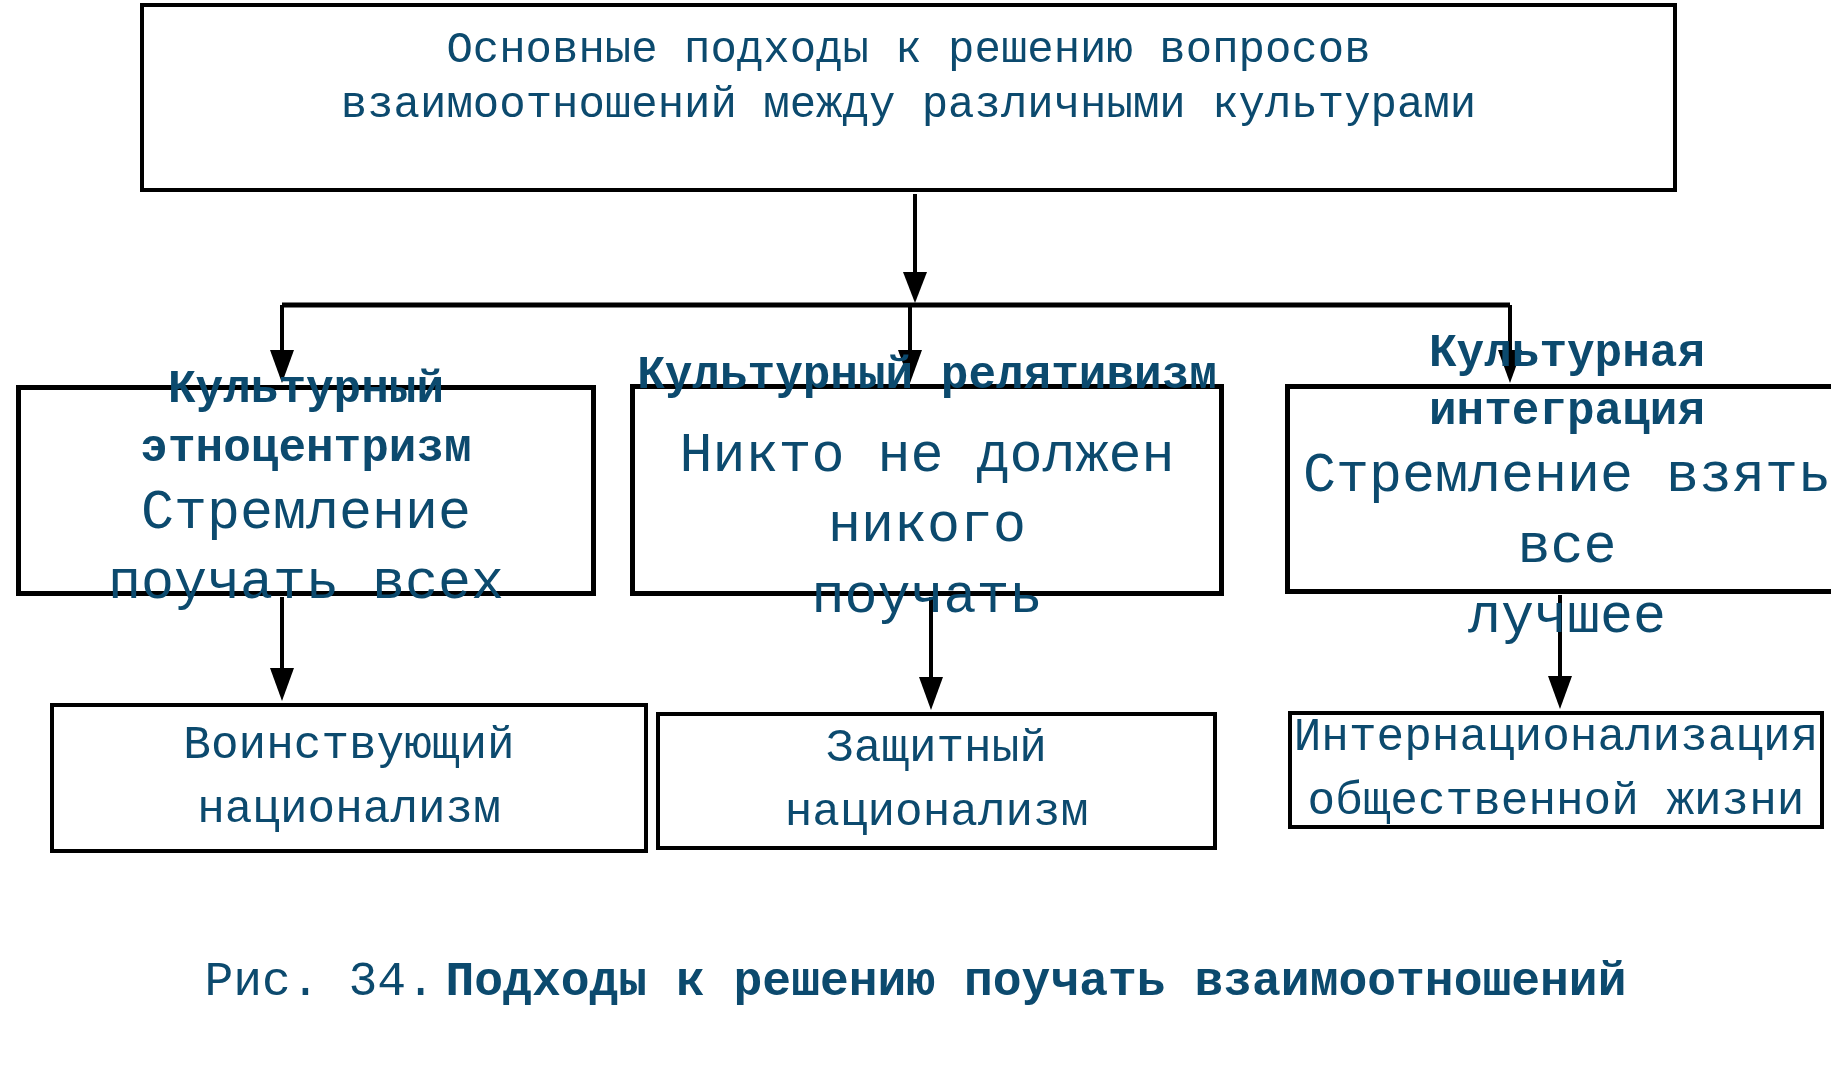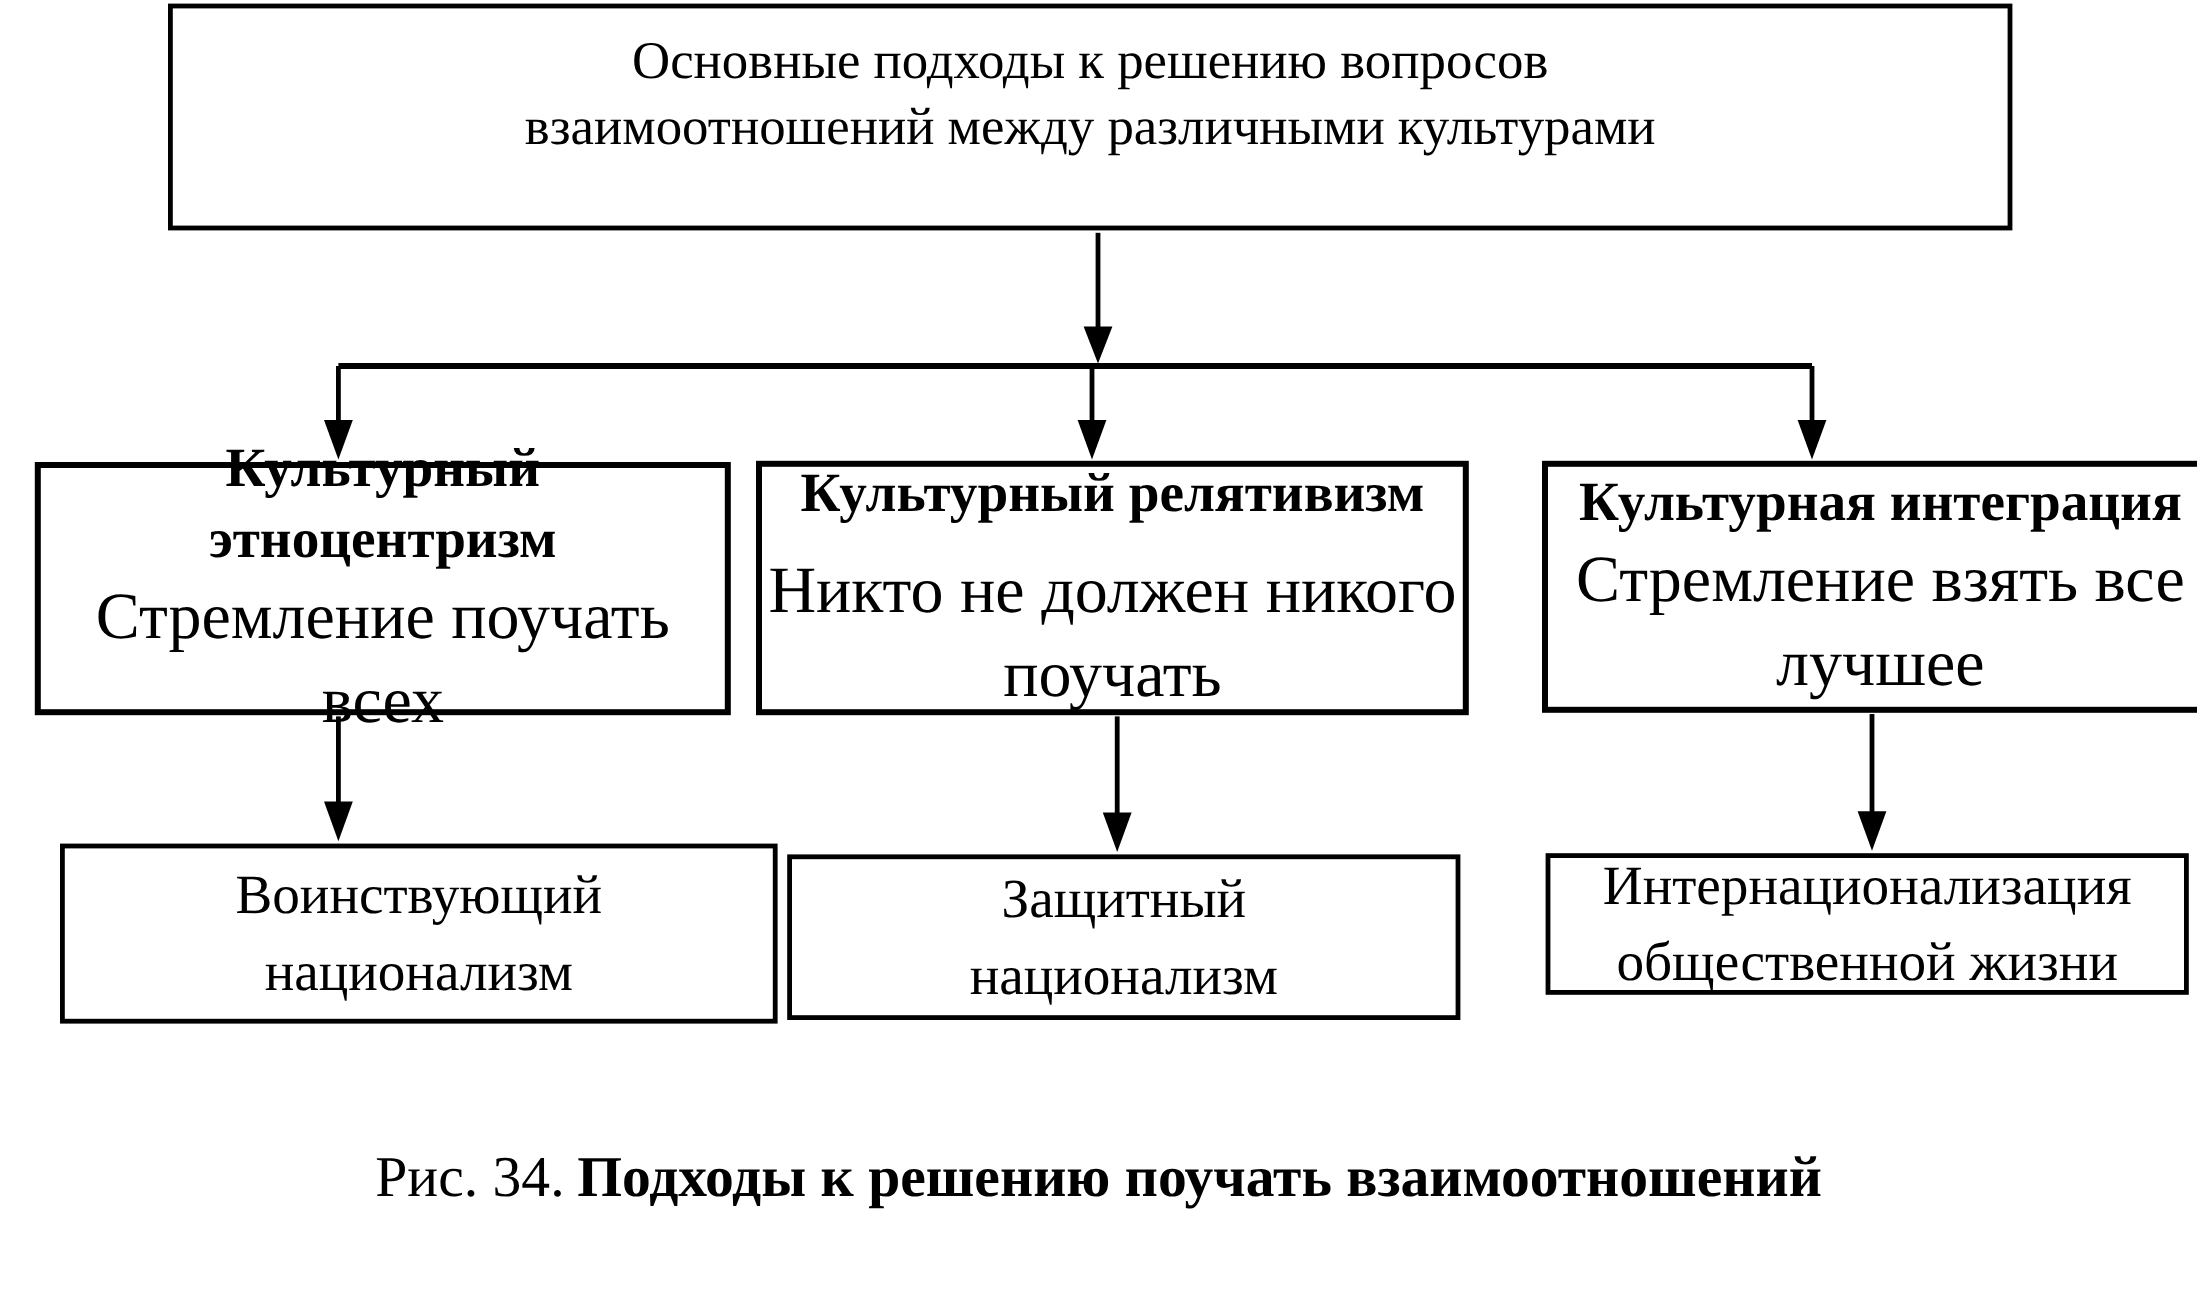--- a/index.html
+++ b/index.html
@@ -2,22 +2,22 @@
 <html><head>
 <meta charset="utf-8">
 <style>
   * { margin: 0; padding: 0; box-sizing: border-box; }
   html, body { background: #ffffff; }
   .stage {
     position: relative;
     width: 1831px;
     height: 1076px;
     background: #ffffff;
-    color: #000000;
-    font-family: Liberation Serif, serif;
+    color: #0c4a6e;
+    font-family: Liberation Mono, monospace;
     overflow: hidden;
   }
   .connectors { position: absolute; left: 0; top: 0; width: 1831px; height: 1076px; }
   .box {
     position: absolute;
     background: #ffffff;
     border: 4px solid #000000;
     display: flex;
     flex-direction: column;
     align-items: center;
@@ -31,21 +31,21 @@
     font-size: 44px;
     line-height: 1.25;
   }
   .box-branch {
     top: 384px; height: 212px;
     border-width: 5px;
     justify-content: center;
   }
   .branch-title   { font-weight: bold; font-size: 46px; line-height: 1.28; white-space: pre-line; }
   .branch-subtitle{ font-size: 55px; line-height: 1.28; white-space: pre-line; }
-  .branch-0 { left: 29px;   top: 385px; width: 580px; height: 211px; }
+  .branch-0 { left: 16px;   top: 385px; width: 580px; height: 211px; }
   .branch-1 { left: 630px;  width: 594px; gap: 16px; }
   .branch-2 { left: 1257px; width: 564px; height: 210px; margin-left: 28px; }
   .box-outcome {
     justify-content: center;
     font-size: 46px;
     line-height: 1.4;
   }
   .outcome-0 { left: 5px;    top: 703px; width: 598px; height: 150px; margin-left: 45px; }
   .outcome-1 { left: 656px;  top: 712px; width: 561px; height: 138px; }
   .outcome-2 { left: 1288px; top: 711px; width: 536px; height: 118px; }

